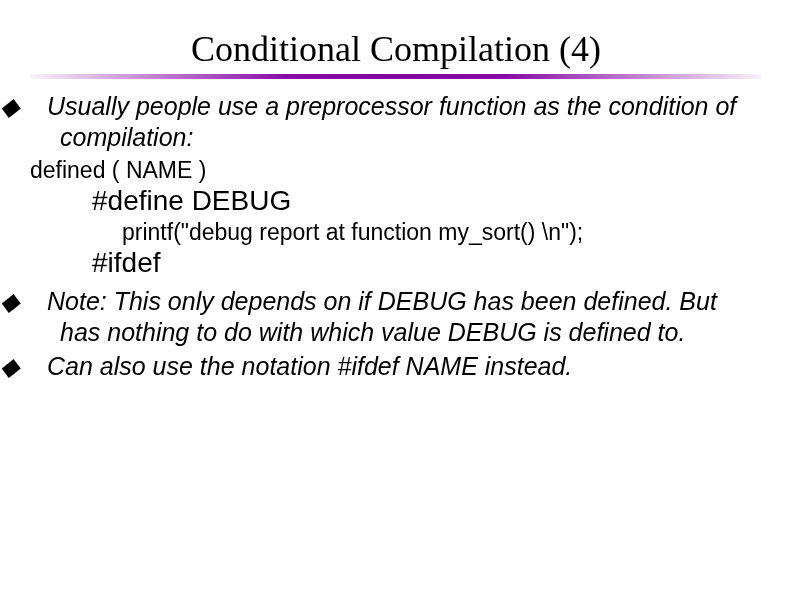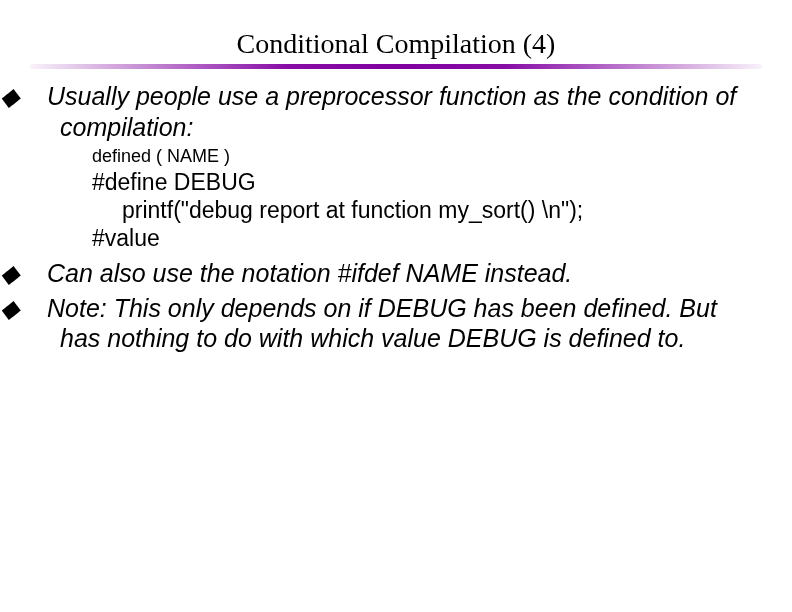--- a/index.html
+++ b/index.html
@@ -6,21 +6,21 @@
   body {
     width: 792px;
     height: 612px;
     background: #ffffff;
     font-family: "Times New Roman", Times, serif;
     color: #000000;
     padding: 28px 30px 20px 30px;
     position: relative;
   }
   .title {
-    font-size: 28px;
+    font-size: 36px;
     font-weight: normal;
     text-align: center;
     margin-bottom: 4px;
     font-family: "Times New Roman", Times, serif;
   }
   .rule {
     height: 5px;
     width: 100%;
     background: linear-gradient(to right,
       rgba(128,0,160,0.05) 0%,
@@ -40,33 +40,32 @@
     margin-left: 0;
     padding-left: 30px;
     text-indent: -30px;
     margin-bottom: 4px;
     font-style: italic;
   }
   .b1-inline {
     display: inline;
   }
   .sub1 {
-    font-size: 18px;
-    margin-left: 62px;
+    font-size: 23px;
     margin-bottom: 0;
   }
   .sub2 {
     font-size: 23px;
     margin-left: 85px;
     padding-left: 22px;
     text-indent: -22px;
     margin-bottom: 6px;
   }
   .code {
-    font-size: 23px;
+    font-size: 28px;
     margin-left: 62px;
     margin-bottom: 0;
   }
   .code-indent {
     font-size: 23px;
     margin-left: 92px;
     margin-bottom: 0;
   }
   .diamond {
     font-family: Arial, sans-serif;
@@ -94,25 +93,25 @@
   <div class="b1">
     <span class="diamond">◆</span><span class="b1-inline">Usually people use a preprocessor function as the condition of compilation:</span>
   </div>
 
   <div class="sub1">defined ( NAME )</div>
 
 
 
   <div class="code">#define DEBUG</div>
   <div class="code-indent">printf("debug report at function my_sort() \n");</div>
-  <div class="code">#value</div>
+  <div class="code">#ifdef</div>
 
   <div class="gap"></div>
+
+  <div class="b1">
+    <span class="diamond">◆</span><span class="b1-inline">Note:  This only depends on if DEBUG has been defined.  But has nothing to do with which value DEBUG is defined to.</span>
+  </div>
 
   <div class="b1">
     <span class="diamond">◆</span><span class="b1-inline">Can also use the notation #ifdef NAME instead.</span>
   </div>
 
-  <div class="b1">
-    <span class="diamond">◆</span><span class="b1-inline">Note:  This only depends on if DEBUG has been defined.  But has nothing to do with which value DEBUG is defined to.</span>
-  </div>
-
 </div>
 
 </body></html>

